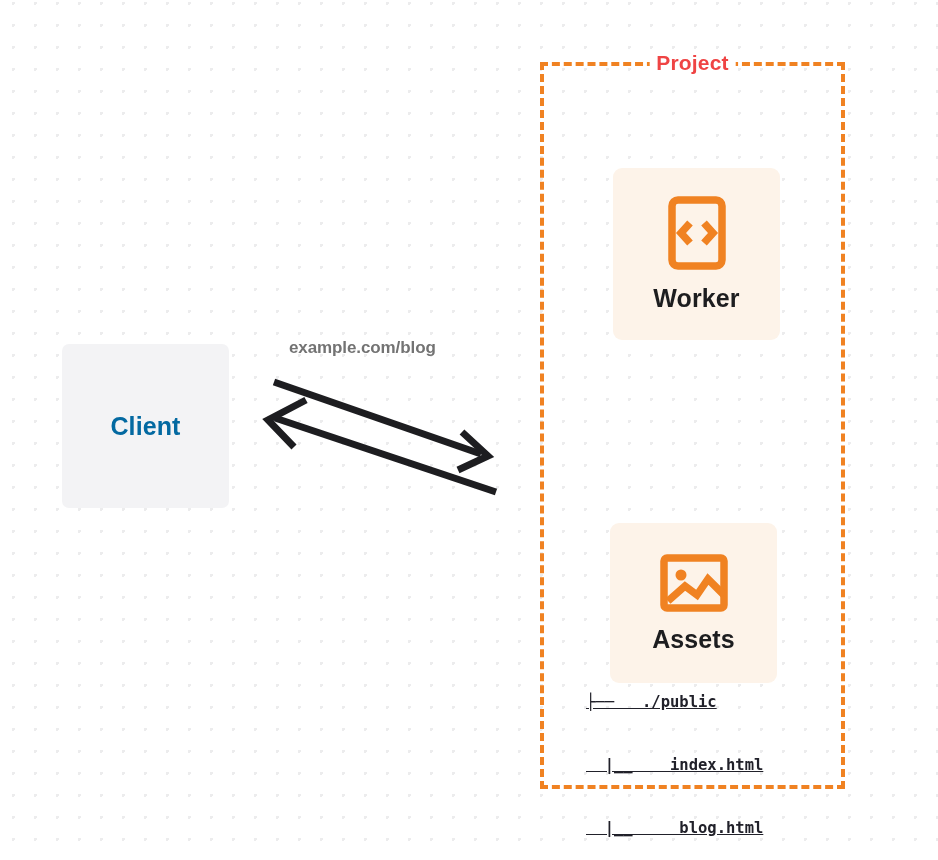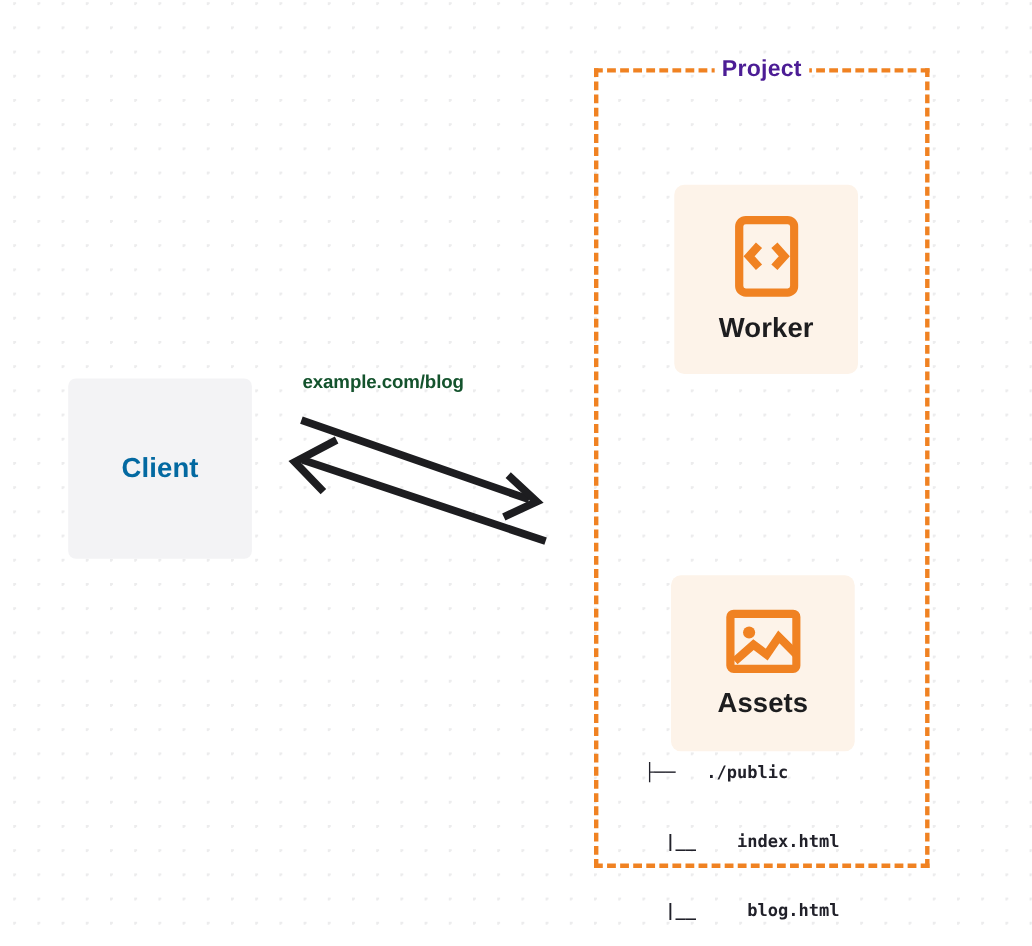--- a/index.html
+++ b/index.html
@@ -49,25 +49,25 @@
   .link-layer {
     position: absolute;
     left: 0;
     top: 0;
     width: 938px;
     height: 860px;
     pointer-events: none;
   }
   .url-label {
     position: absolute;
-    left: 275px;
+    left: 289px;
     top: 338px;
     font-size: 17px;
     font-weight: 700;
-    color: #14532d;
+    color: #737373;
     letter-spacing: -0.1px;
     white-space: nowrap;
   }
 
   
   .project-container {
     position: absolute;
     left: 540px;
     top: 62px;
     width: 305px;
@@ -77,21 +77,21 @@
   }
   .project-title {
     position: absolute;
     left: 50%;
     top: -15px;
     transform: translateX(-50%);
     background: #ffffff;
     padding: 0 7px;
     font-size: 21px;
     font-weight: 700;
-    color: #4c1d95;
+    color: #ef4444;
     letter-spacing: 0.2px;
     white-space: nowrap;
   }
 
   
   .service-card {
     position: absolute;
     background: #fdf3e9;
     border-radius: 9px;
     display: flex;
@@ -134,20 +134,21 @@
     top: 650px;
     font-family: "DejaVu Sans Mono", "Liberation Mono", monospace;
     font-size: 15.5px;
     line-height: 21px;
     color: #21212a;
     font-weight: 700;
     white-space: pre;
   }
   .tree-line {
     display: block;
+    text-decoration: underline;
   }
 </style>
 </head>
 <body>
 
 <div class="stage">
 
   <div class="client-box">
     <span class="client-label">Client</span>
   </div>

